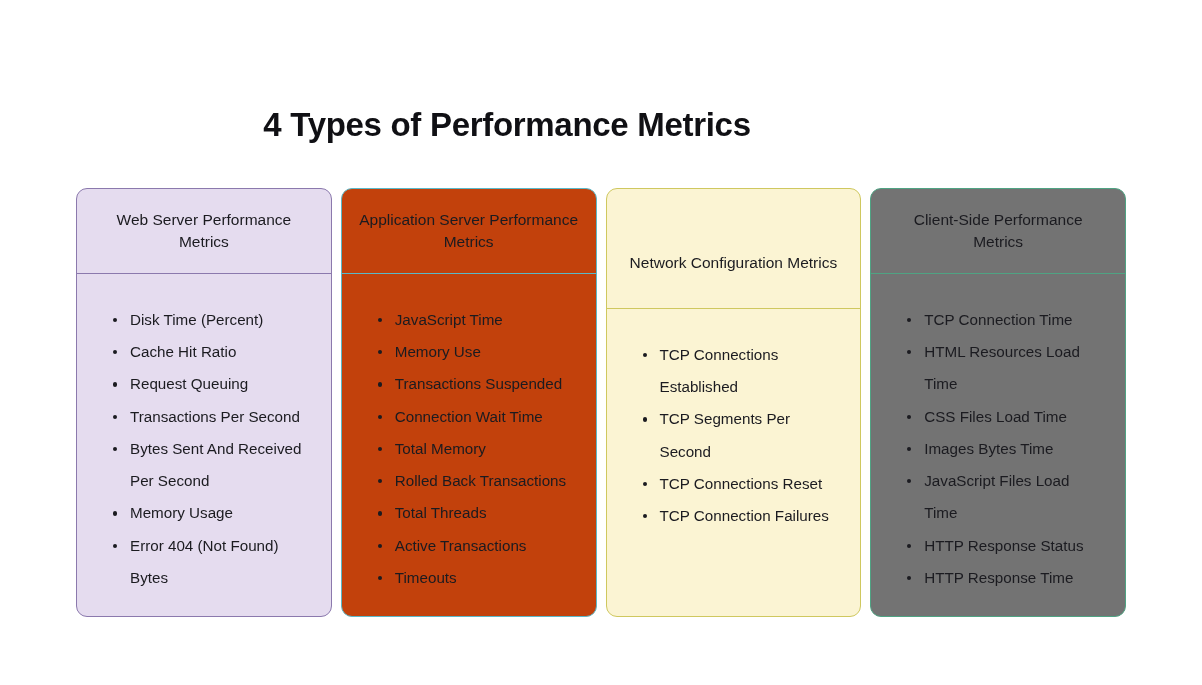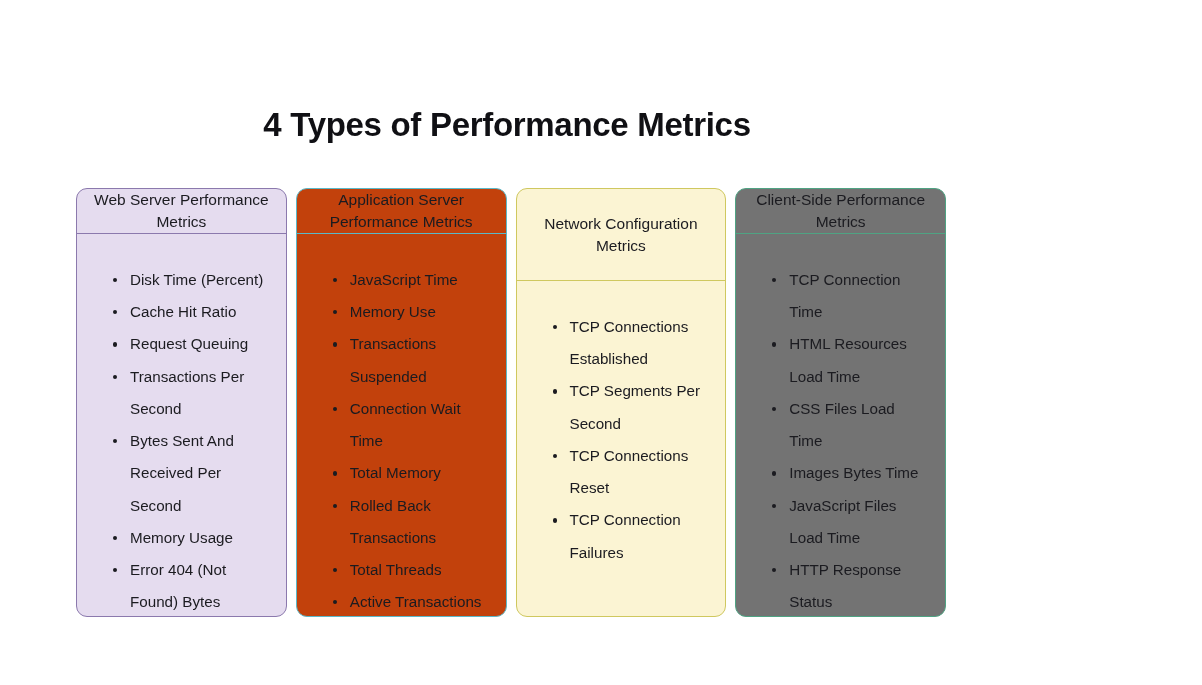--- a/index.html
+++ b/index.html
@@ -30,21 +30,21 @@
     font-size: 33px;
     font-weight: bold;
     letter-spacing: -0.3px;
     color: #101014;
     line-height: 1.2;
   }
   .cards {
     position: absolute;
     left: 76px;
     top: 188px;
-    width: 870px;
+    width: 1050px;
     height: 429px;
     display: flex;
     gap: 9px;
   }
   .card {
     flex: 1 1 0;
     box-sizing: border-box;
     border-radius: 11px;
     border-width: 1px;
     border-style: solid;
@@ -136,21 +136,21 @@
             <li>Connection Wait Time</li>
             <li>Total Memory</li>
             <li>Rolled Back Transactions</li>
             <li>Total Threads</li>
             <li>Active Transactions</li>
             <li>Timeouts</li>
           </ul>
         </div>
       </div>
       <div class="card yellow" style="background: rgb(251, 244, 211); border-color: rgb(207, 200, 95);">
-        <div class="card-header" style="border-bottom-color: rgb(207, 200, 95);">Network Configuration Metrics</div>
+        <div class="card-header" style="border-bottom-color: rgb(207, 200, 95); margin-top: 28px;">Network Configuration Metrics</div>
         <div class="card-body">
           <ul class="metric-list">
             <li>TCP Connections Established</li>
             <li>TCP Segments Per Second</li>
             <li>TCP Connections Reset</li>
             <li>TCP Connection Failures</li>
           </ul>
         </div>
       </div>
       <div class="card green" style="background: #737373; border-color: rgb(79, 163, 131);">

